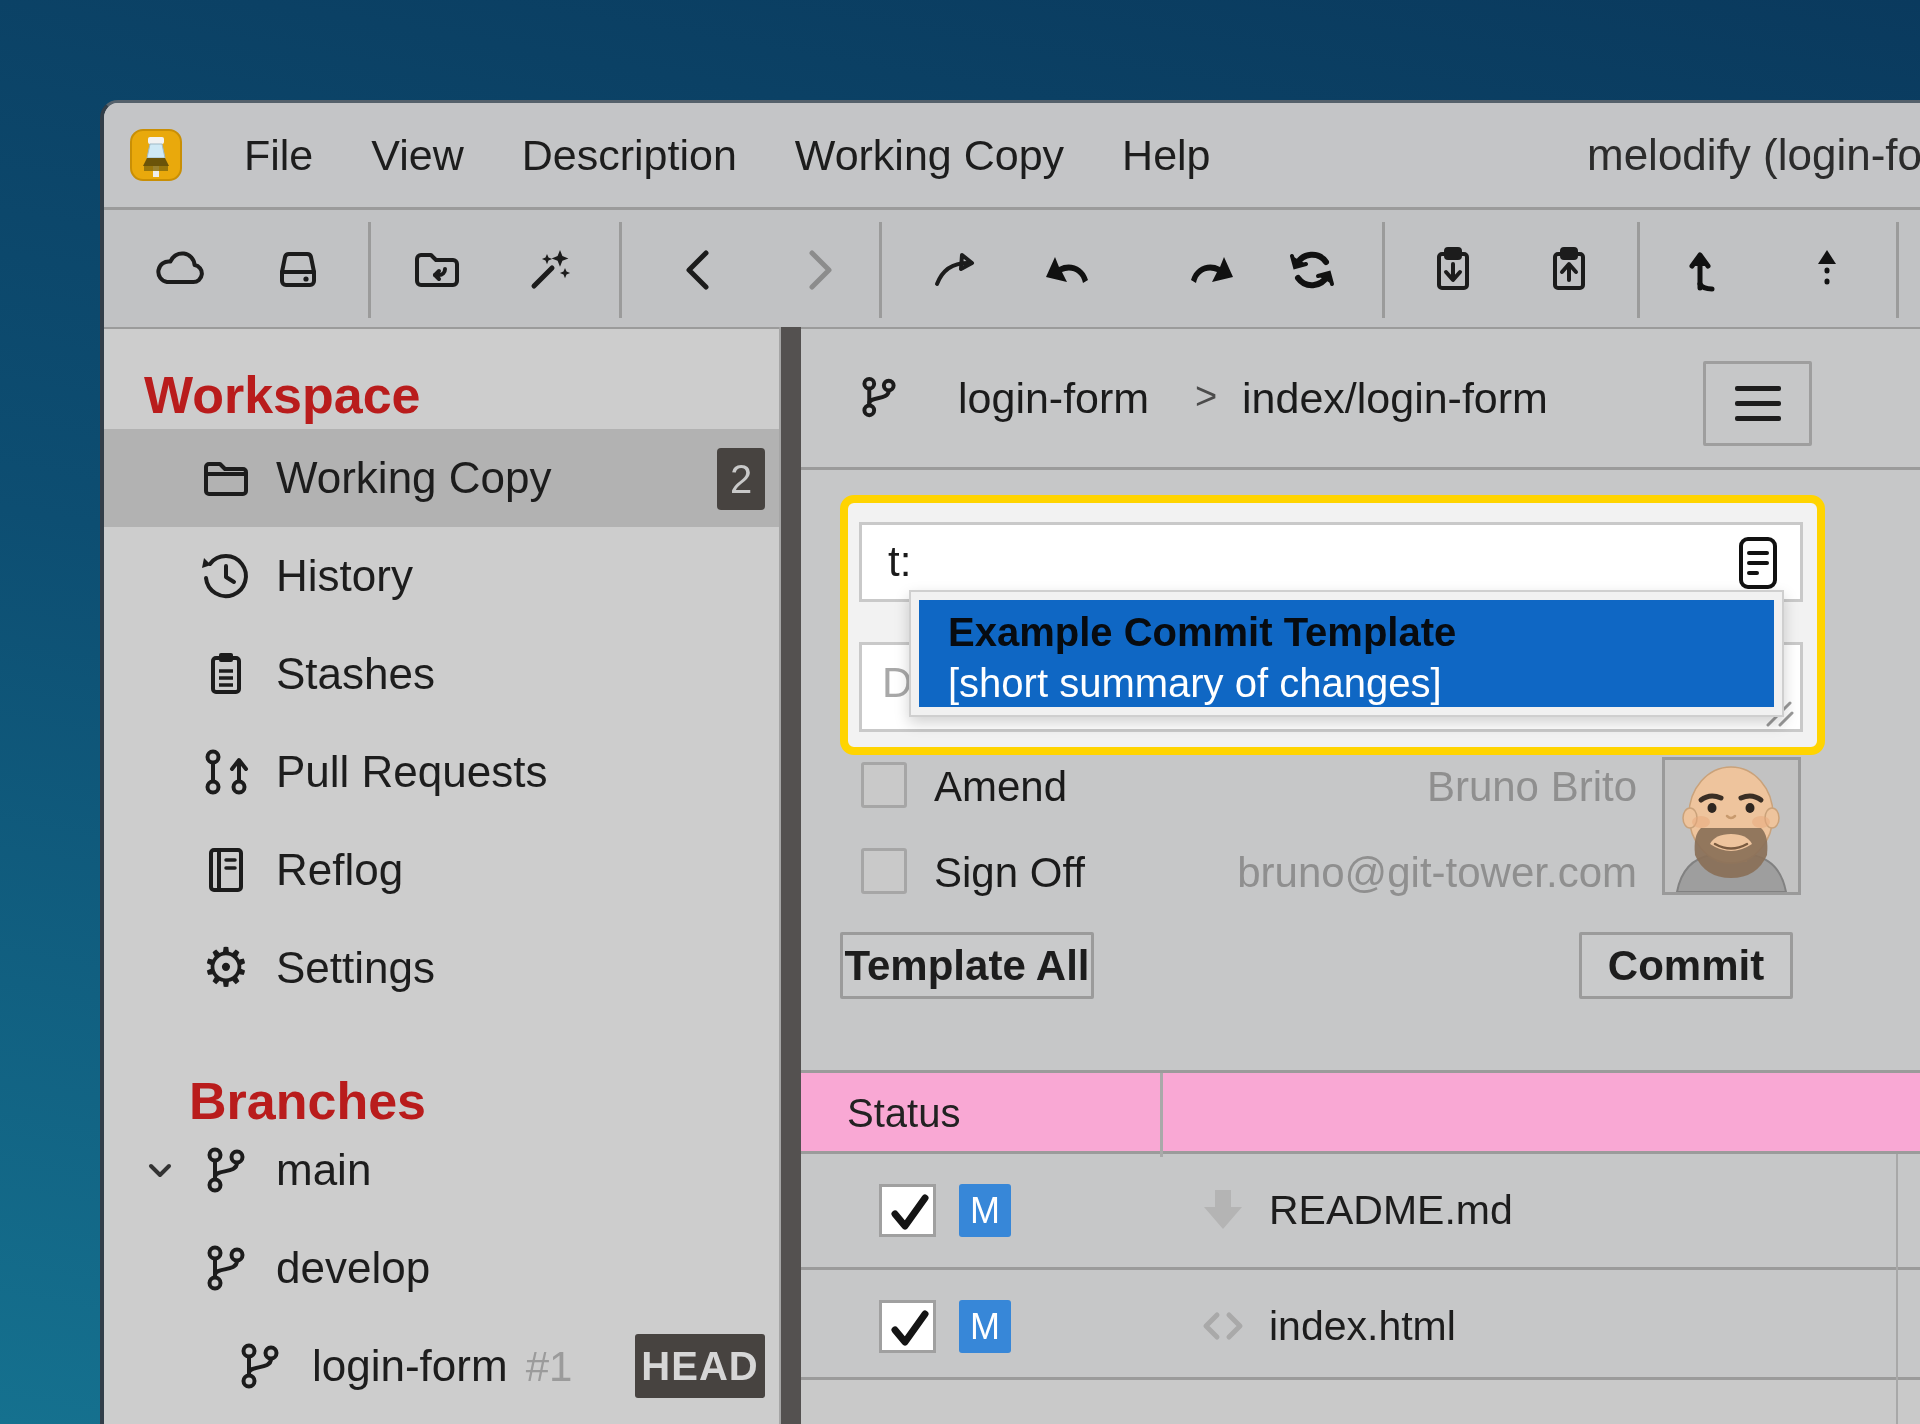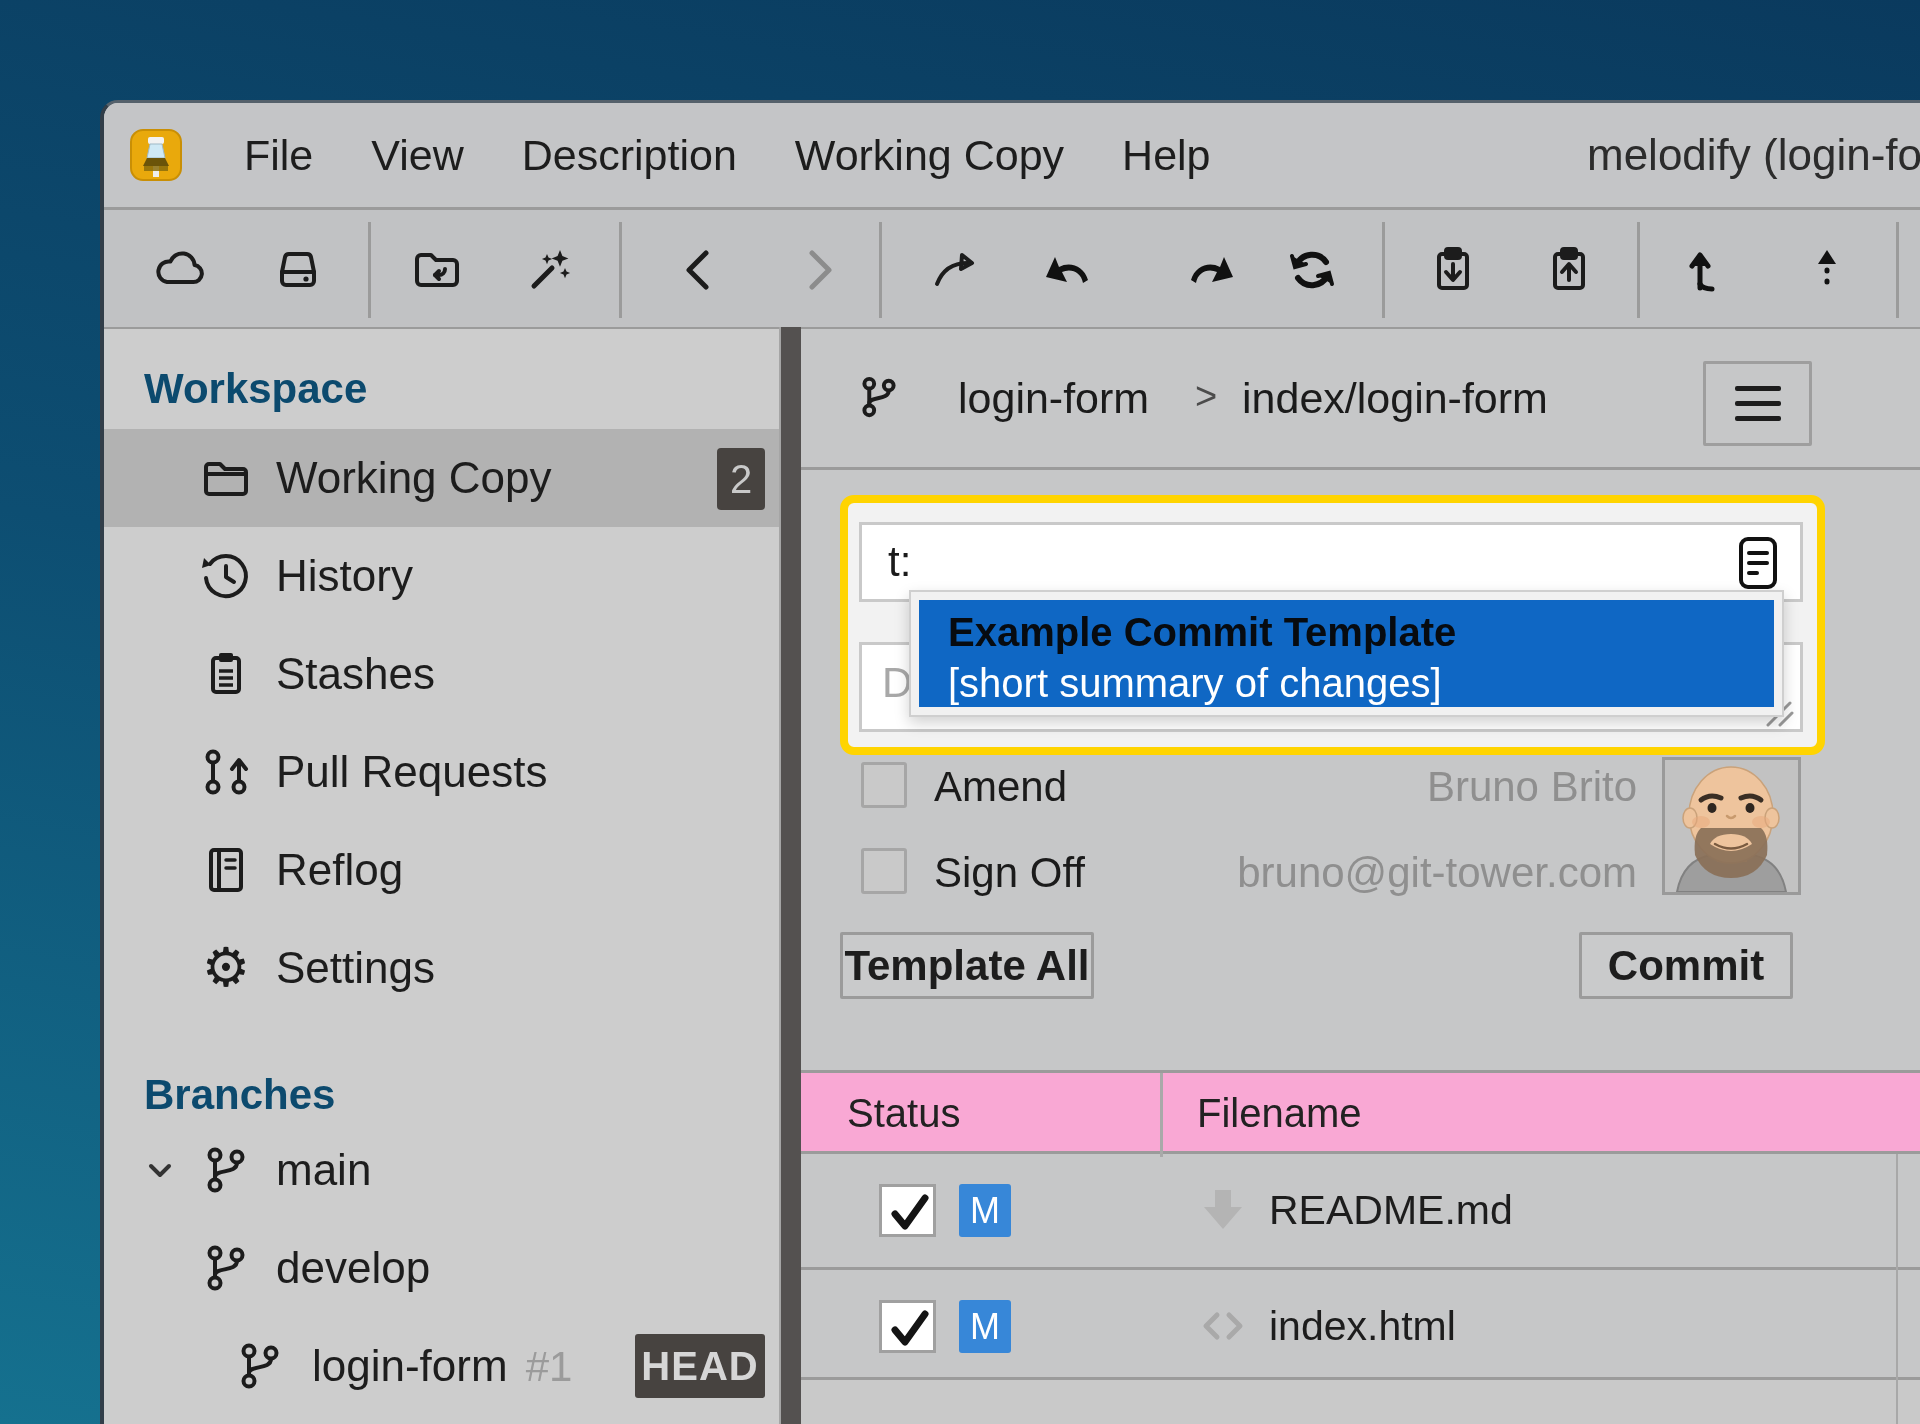--- a/index.html
+++ b/index.html
@@ -19,22 +19,22 @@
   
   .toolbar{position:absolute;left:0;top:104px;right:0;height:120px;background:#c1c2c4;
     border-top:3px solid #9b9b9b;}
   .tbtn{position:absolute;top:32px;width:56px;height:56px;}
   .tdiv{position:absolute;top:12px;width:3px;height:96px;background:#9b9b9b;}
   
   .sidebar{position:absolute;left:0;top:224px;width:675px;bottom:0;background:#cdcdcd;
     border-top:2px solid #9b9b9b;}
   .splitter{position:absolute;left:675px;top:224px;width:22px;bottom:0;background:#545150;
     border-left:2px solid #a5a5a5;}
-  .side-header{height:64px;padding:36px 0 0 40px;font-size:42px;font-weight:bold;color:#0c4a6e;}
-  .side-header.branches{height:50px;padding-top:54px;}
+  .side-header{height:64px;padding:36px 0 0 40px;font-size:52px;font-weight:bold;color:#b91c1c;}
+  .side-header.branches{height:50px;padding-top:54px;margin-left:45px;}
   .side-row{position:relative;height:98px;}
   .side-row.selected{background:#b2b2b2;}
   .side-row .sicon{position:absolute;left:96px;top:23px;width:52px;height:52px;}
   .side-row .sicon.indent{left:130px;}
   .side-row .slabel{position:absolute;left:172px;top:0;height:98px;line-height:98px;
     font-size:44px;color:#1d1d1d;white-space:nowrap;}
   .side-row .slabel.indent{left:208px;}
   .side-row .smeta{font-size:42px;color:#9b9b9b;margin-left:18px;}
   .gearchar{font-size:54px;line-height:52px;color:#1c1c1c;text-align:center;width:52px;height:52px;position:absolute;left:96px;top:22px;}
   .badge-num{position:absolute;right:14px;top:19px;width:48px;height:62px;background:#474340;
@@ -420,21 +420,20 @@
         <path d="M62,56 q4,4 8,0" fill="none" stroke="#c89a6e" stroke-width="2.5" stroke-linecap="round"></path>
       </svg>
     </div>
 
     <div class="btn" style="left:39px;top:603px;width:254px">Template All</div>
     <div class="btn" style="left:778px;top:603px;width:214px">Commit</div>
 
     <div class="tbl-header">
       <span class="th" style="left:46px">Status</span>
       <div class="th-div"></div>
-      <span class="th" style="left:396px">Filename</span>
     </div>
 
     <div class="frow" style="top:825px">
       <div class="fcheck">
         <svg viewBox="0 0 52 52" width="52" height="52" fill="none" stroke="#141414" stroke-width="7" stroke-linecap="round" stroke-linejoin="round">
           <path d="M11,27 L21,39 L41,11"></path>
         </svg>
       </div>
       <div class="mbadge">M</div>
       <span class="ficon">

